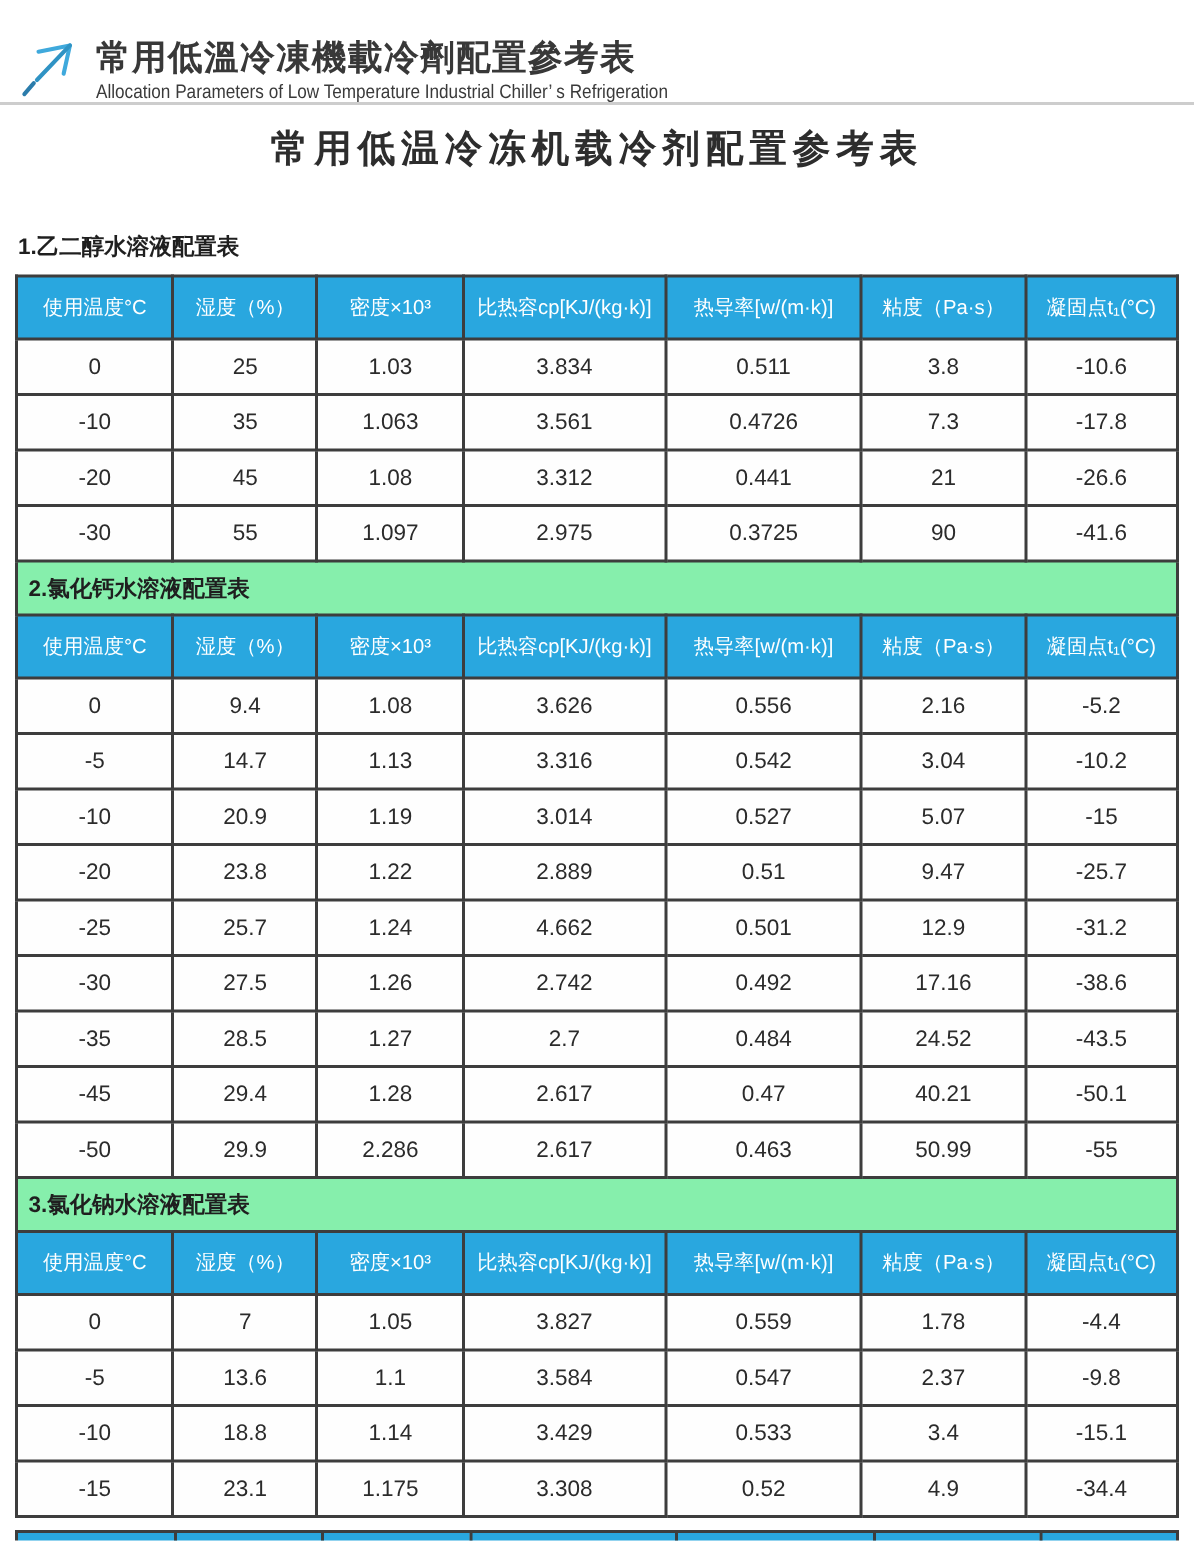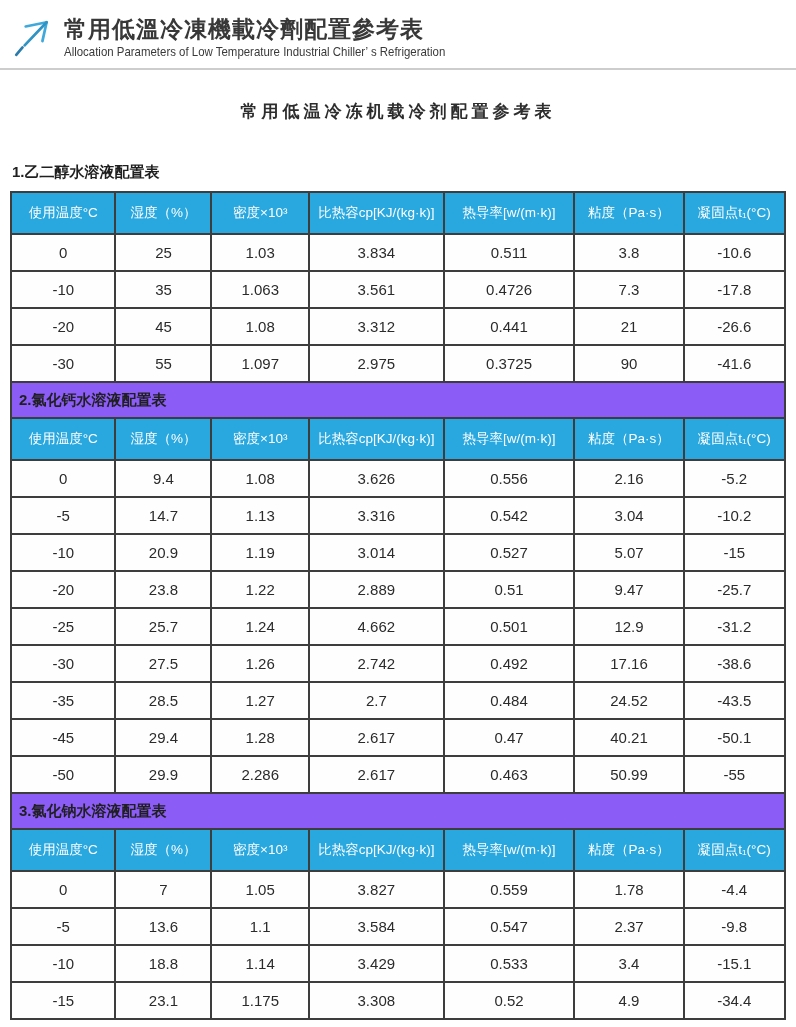--- a/index.html
+++ b/index.html
@@ -8,40 +8,40 @@
   }
   html,body{margin:0;padding:0;}
   body{
     width:796px;height:1027px;overflow:hidden;
     background:#ffffff;
     font-family:"Liberation Sans","DejaVu Sans",sans-serif;
     color:#2e2e2e;
   }
   
   .brand-header{
-    display:flex;align-items:center;
+    display:flex;align-items:flex-end;
     padding:8px 0 0 12px;
     height:70px;
     border-bottom:2px solid #cdcdcd;
     box-sizing:border-box;
   }
   .logo{width:42px;height:44px;margin-right:10px;flex:0 0 auto;}
   .brand-text{display:flex;flex-direction:column;}
   .brand-title{
     font-size:23px;font-weight:bold;color:#383838;
     letter-spacing:1px;line-height:1.1;margin:0;
   }
   .brand-subtitle{
     font-size:13px;color:#3a3a3a;margin-top:2px;
     white-space:nowrap;transform:scaleX(.88);transform-origin:left center;
   }
   
   .main-title{
-    text-align:center;font-size:17px;font-weight:700;
-    letter-spacing:4px;color:#2d2d2d;margin:30px 0 0 0;
+    text-align:center;font-size:25px;font-weight:700;
+    letter-spacing:4px;color:#2d2d2d;margin:12px 0 0 0;
   }
   .section-label{
     margin:40px 0 9px 12px;font-size:15px;font-weight:600;color:#1f1f1f;
   }
   table.params{
     width:776px;margin:0 10px;border-collapse:collapse;table-layout:fixed;
     background:#fefefe;
   }
   table.params th{
     background:var(--accent);color:#ffffff;
@@ -49,21 +49,21 @@
     border:2px solid var(--border-dark);
     text-align:center;padding:0 2px;
   }
   table.params td{
     border:2px solid var(--border-dark);
     text-align:center;font-size:15px;color:#2b2b2b;height:35px;
     padding:0 2px;
   }
   table.params td.label-cell{
     text-align:left;font-size:15px;font-weight:600;color:#1f1f1f;
-    height:34px;padding-left:7px;background:#8b5cf6;
+    height:34px;padding-left:7px;background:#86efac;
   }
   
   col.c1{width:13.5%}col.c2{width:12.4%}col.c3{width:12.6%}
   col.c4{width:17.4%}col.c5{width:16.9%}col.c6{width:14.1%}col.c7{width:13.1%}
   
   .cutoff-strip{
     margin:8px 10px 0;height:10px;display:flex;
     border:2px solid var(--border-dark);border-bottom:none;
     box-sizing:border-box;
   }

